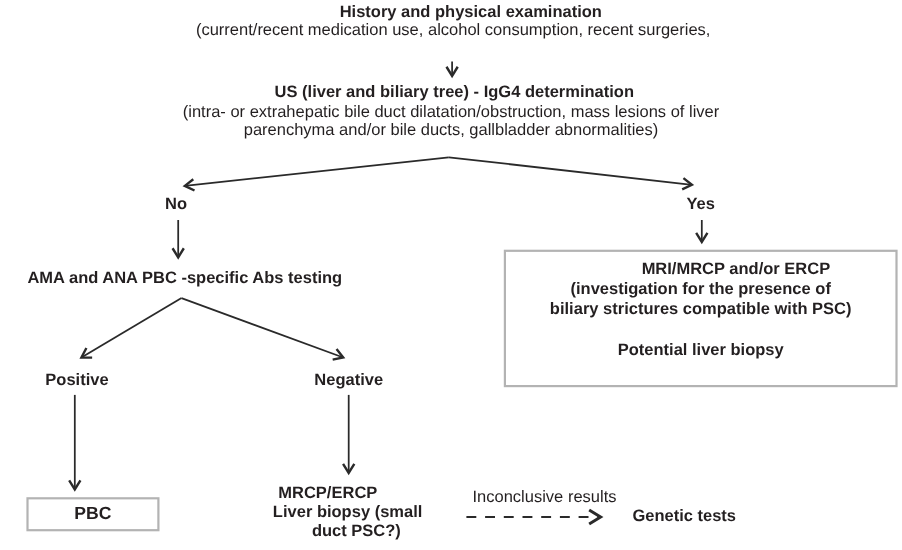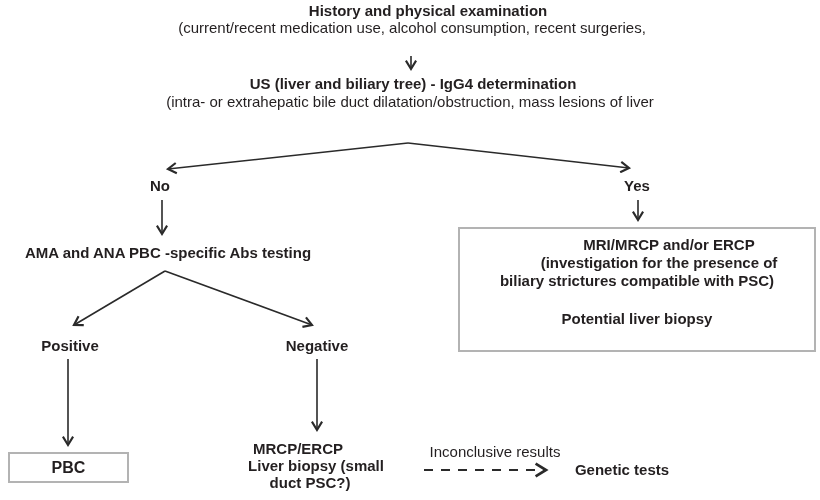--- a/index.html
+++ b/index.html
@@ -32,21 +32,21 @@
     color: var(--text, #231f20);
   }
   .b { font-weight: bold; }
   .box {
     position: absolute;
     border: 2px solid var(--box-border, #b3b3b3);
     background: var(--background, #ffffff);
     box-sizing: border-box;
   }
   .pbc-box {
-    left: 8px;
+    left: 24px;
     top: 452px;
     width: 121px;
     height: 31px;
     display: flex;
     align-items: center;
     justify-content: center;
     font-weight: bold;
     font-size: 16px;
   }
   .mri-box {
@@ -86,39 +86,40 @@
     <line x1="637" y1="291" x2="637" y2="305" stroke-width="1.6" marker-end="url(#ah)"></line>
 
     <line x1="424" y1="470" x2="546" y2="470" stroke-width="2" stroke-dasharray="9 8" marker-end="url(#ah)"></line>
   </svg>
 
   <div class="txt b" style="left:412px; top:2px;margin-left:16px;">History and physical examination</div>
   <div class="txt" style="left:412px; top:19px;">(current/recent medication use, alcohol consumption, recent surgeries,</div>
 
   <div class="txt b" style="left:413px; top:75px;">US (liver and biliary tree) - IgG4 determination</div>
   <div class="txt" style="left:410px; top:93px;">(intra- or extrahepatic bile duct dilatation/obstruction, mass lesions of liver</div>
+  <div class="txt" style="left:410px; top:110px;">parenchyma and/or bile ducts, gallbladder abnormalities)</div>
 
   <div class="txt b" style="left:160px; top:177px;">No</div>
   <div class="txt b" style="left:637px; top:177px;">Yes</div>
 
   <div class="txt b" style="left:168px; top:244px;">AMA and ANA PBC -specific Abs testing</div>
 
   <div class="txt b" style="left:70px;  top:337px;">Positive</div>
   <div class="txt b" style="left:317px; top:337px;">Negative</div>
 
   <div class="box pbc-box">
     <span>PBC</span>
   </div>
 
   <div class="txt b" style="left:298px; top:440px;">MRCP/ERCP</div>
   <div class="txt b" style="left:316px; top:457px;">Liver biopsy (small</div>
-  <div class="txt b" style="left:310px; top:474px;">duct PSC?)</div>
+  <div class="txt b" style="left:324px; top:474px;">duct PSC?)</div>
 
   <div class="box mri-box"></div>
   <div class="txt b" style="left:637px; top:236px;margin-left:32px;">MRI/MRCP and/or ERCP</div>
-  <div class="txt b" style="left:637px; top:254px;margin-left:22px;">(investigation for the presence of</div>
+  <div class="txt b" style="left:637px; top:254px;">(investigation for the presence of</div>
   <div class="txt b" style="left:637px; top:272px;">biliary strictures compatible with PSC)</div>
   <div class="txt b" style="left:637px; top:310px;">Potential liver biopsy</div>
 
   <div class="txt" style="left:489px; top:443px;padding-left:12px;">Inconclusive results</div>
   <div class="txt" style="left:622px; top:461px;font-weight:bold;">Genetic tests</div>
 
 </div>
 
 </body></html>

